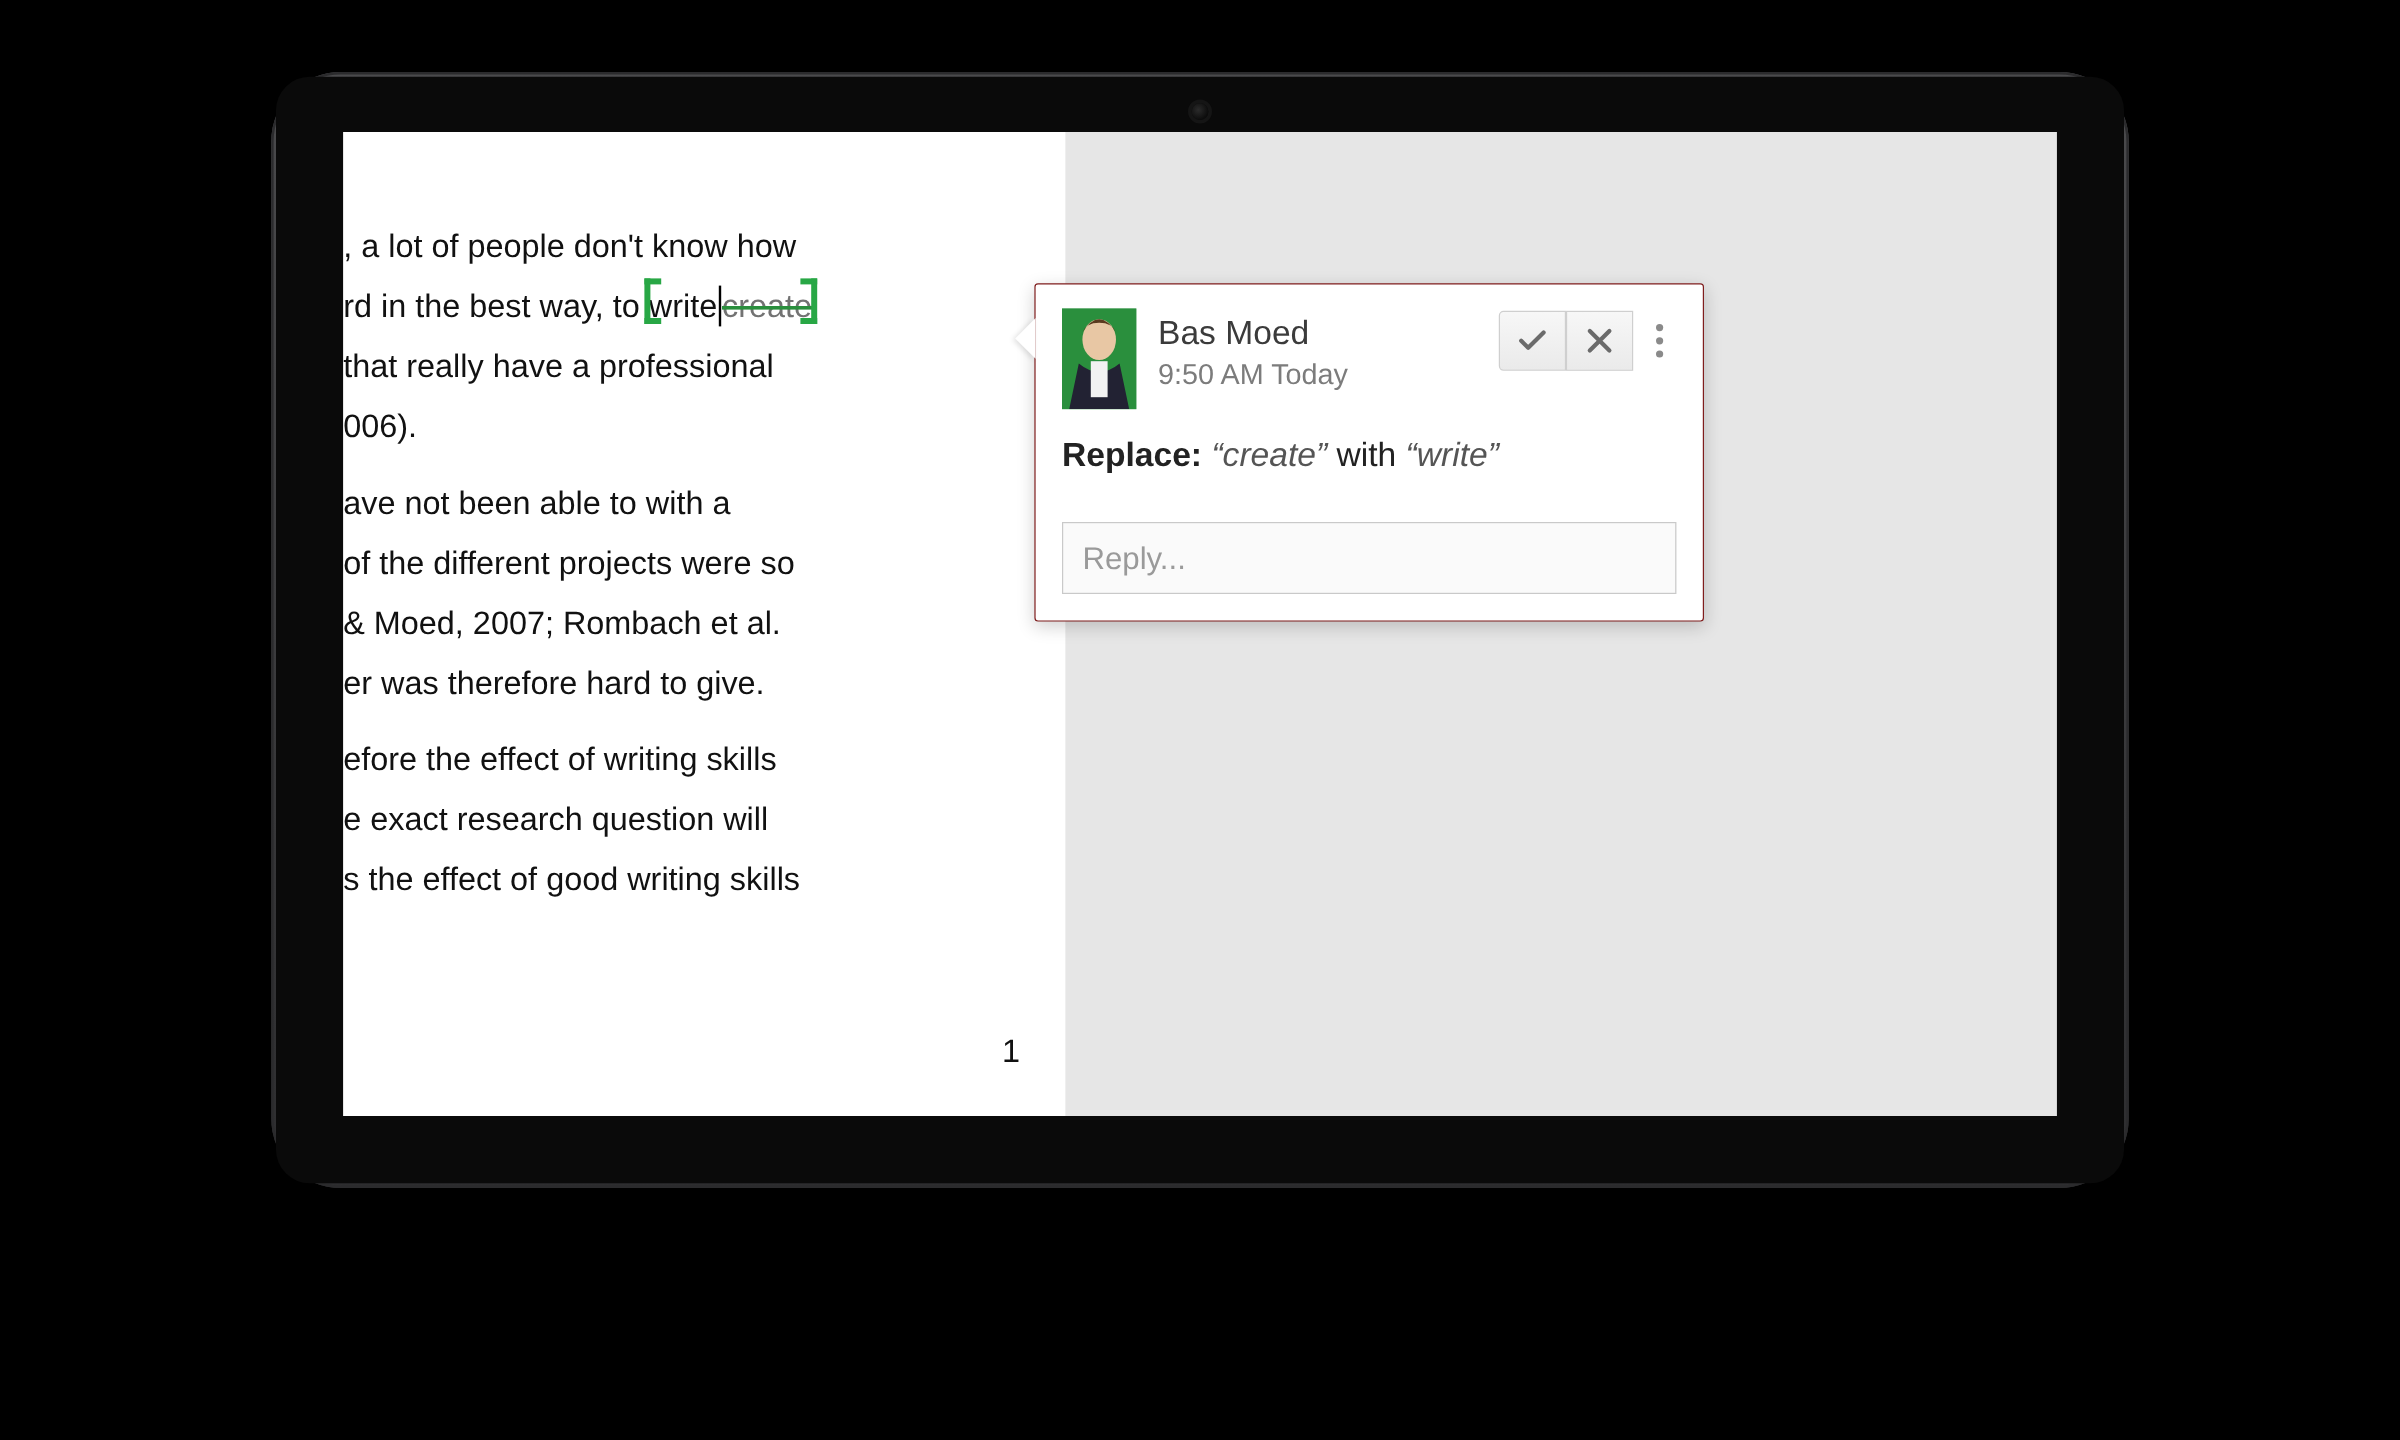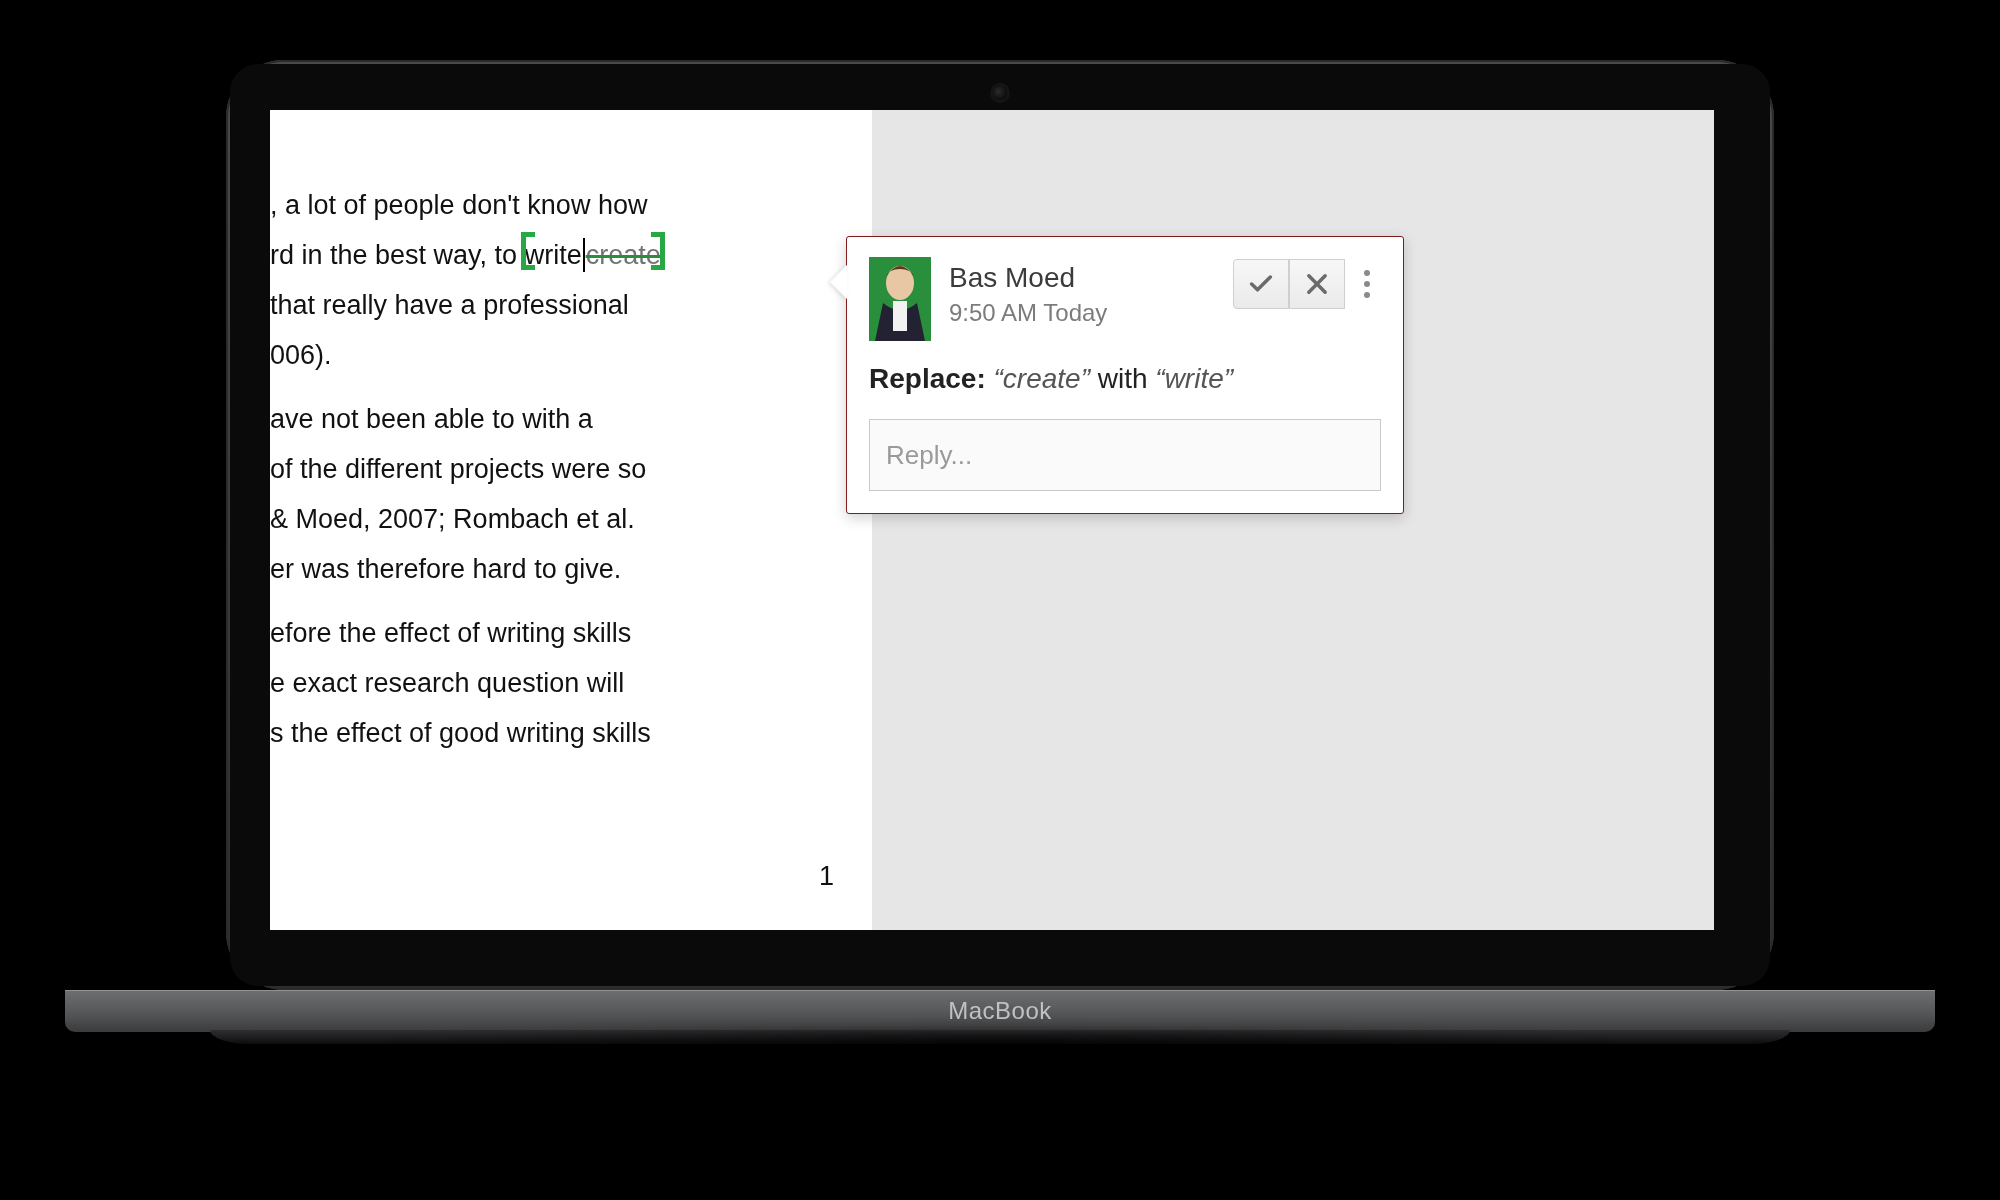--- a/index.html
+++ b/index.html
@@ -25,21 +25,21 @@
     border-radius: 58px;
     padding: 4px;
     background: linear-gradient(180deg,#4a4a4c 0%,#2d2d2f 100%);
     box-shadow: inset 0 0 0 2px #2b2b2d;
   }
   .bezel {
     width: 100%;
     height: 100%;
     background: #0a0a0a;
     border-radius: 28px;
-    padding: 46px 56px 56px 40px;
+    padding: 46px 56px 56px 56px;
     position: relative;
   }
   .camera {
     position: absolute;
     top: 22px;
     left: 50%;
     transform: translateX(-50%);
     width: 14px; height: 14px;
     border-radius: 50%;
     background: radial-gradient(circle at 40% 40%, #2b2b2b 0%, #0c0c0c 70%);
@@ -243,23 +243,23 @@
 
   .comment-text {
     margin-top: 22px;
     font-size: 28px;
     color: #222;
   }
   .comment-text .label { font-weight: 700; }
   .comment-text .quoted { font-style: italic; color: #555; }
 
   .reply-input {
-    margin-top: 24px;
+    margin-top: 40px;
     width: 100%;
-    height: 72px;
+    height: 60px;
     border: 1px solid #c9c9c9;
     background: #fafafa;
     font-size: 26px;
     padding: 0 16px;
     color: #333;
   }
   .reply-input::placeholder { color: #9a9a9a; }
 </style>
 </head>
 <body>
@@ -340,20 +340,13 @@
             </div>
 
             <input class="reply-input" placeholder="Reply..." style="">
           </div>
         </div>
 
       </div>
     </div>
   </div>
 
-  <div class="base">
-    <div class="base-top">
-      <span class="macbook-label">MacBook</span>
-    </div>
-    <div class="base-foot"></div>
-    <div class="base-shadow"></div>
-  </div>
 </div>
 
 </body></html>

